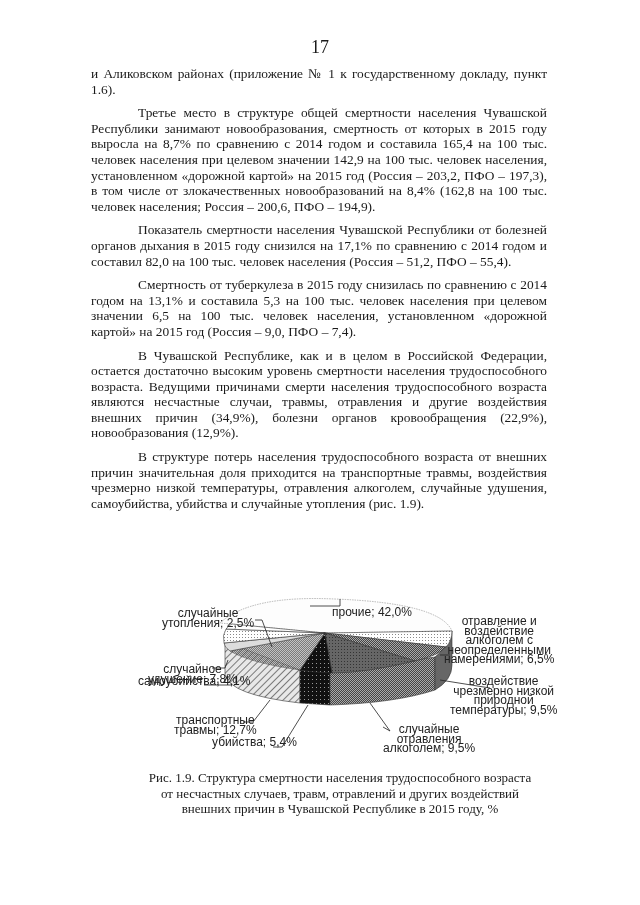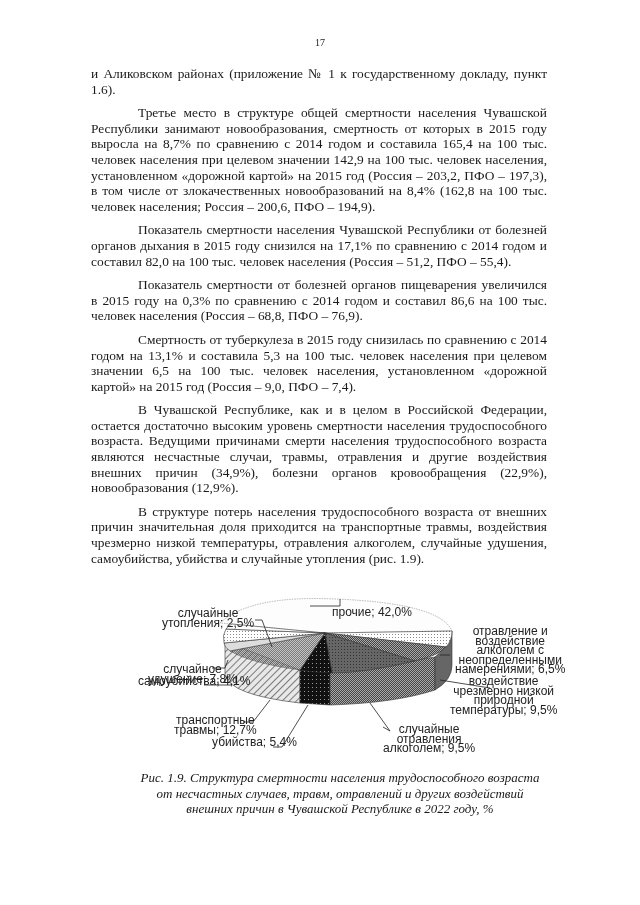--- a/index.html
+++ b/index.html
@@ -1,42 +1,41 @@
 <!DOCTYPE html>
 <html><head>
 <meta charset="utf-8">
 <style>
   html, body { margin: 0; padding: 0; background: #ffffff; }
   body { width: 640px; height: 905px; position: relative; overflow: hidden;
          font-family: "Liberation Serif", "DejaVu Serif", serif; color: #1a1a1a; }
   .page-number { position: absolute; top: 37px; left: 0; width: 640px; text-align: center;
-                 font-size: 10px; }
+                 font-size: 18px; }
   .body-text { position: absolute; top: 58px; left: 83px; width: 472px;
                font-size: 13.4px; line-height: 15.6px; text-align: justify; }
   .body-text p { margin: 8px; }
   .body-text p.indent { text-indent: 47px; }
   .figure { position: absolute; top: 595px; left: 140px; width: 410px; height: 165px; }
   .figure svg { position: absolute; left: 0; top: 0; }
   .lbl { position: absolute; font-family: "Liberation Sans", "DejaVu Sans", sans-serif;
          font-size: 12px; line-height: 9.6px; color: #222; white-space: nowrap; }
   .lbl.c { text-align: center; }
   .caption { position: absolute; top: 770px; left: 140px; width: 400px; text-align: center;
              font-size: 13px; line-height: 15.5px; }
-  .caption div { white-space: nowrap; font-style: italic; }
+  .caption div { white-space: nowrap; }
 </style>
 </head>
 <body>
 
 <div class="page-number">17</div>
 
 <div class="body-text">
   <p>и Аликовском районах (приложение № 1 к государственному докладу, пункт 1.6).</p>
   <p class="indent">Третье место в структуре общей смертности населения Чувашской Республики занимают новообразования, смертность от которых в 2015 году выросла на 8,7% по сравнению с 2014 годом и составила 165,4 на 100 тыс. человек населения при целевом значении 142,9 на 100 тыс. человек населения, установленном «дорожной картой» на 2015 год (Россия – 203,2, ПФО – 197,3), в том числе от злокачественных новообразований на 8,4% (162,8 на 100 тыс. человек населения; Россия – 200,6, ПФО – 194,9).</p>
   <p class="indent">Показатель смертности населения Чувашской Республики от болезней органов дыхания в 2015 году снизился на 17,1% по сравнению с 2014 годом и составил 82,0 на 100 тыс. человек населения (Россия – 51,2, ПФО – 55,4).</p>
-  <p class="indent">Показатель смертности от болезней органов пищеварения увеличился в 2015 году на 0,3% по сравнению с 2014 годом и составил 86,6 на 100 тыс. человек населения (Россия – 68,8, ПФО – 76,9).</p>
   <p class="indent">Смертность от туберкулеза в 2015 году снизилась по сравнению с 2014 годом на 13,1% и составила 5,3 на 100 тыс. человек населения при целевом значении 6,5 на 100 тыс. человек населения, установленном «дорожной картой» на 2015 год (Россия – 9,0, ПФО – 7,4).</p>
   <p class="indent">В Чувашской Республике, как и в целом в Российской Федерации, остается достаточно высоким уровень смертности населения трудоспособного возраста. Ведущими причинами смерти населения трудоспособного возраста являются несчастные случаи, травмы, отравления и другие воздействия внешних причин (34,9%), болезни органов кровообращения (22,9%), новообразования (12,9%).</p>
   <p class="indent">В структуре потерь населения трудоспособного возраста от внешних причин значительная доля приходится на транспортные травмы, воздействия чрезмерно низкой температуры, отравления алкоголем, случайные удушения, самоубийства, убийства и случайные утопления (рис. 1.9).</p>
 </div>
 
 <div class="figure">
   <svg width="410" height="165" viewBox="0 0 410 165">
     <defs>
       <pattern id="dots" width="3" height="3" patternUnits="userSpaceOnUse">
         <rect width="3" height="3" fill="#fff"></rect>
@@ -97,21 +96,21 @@
     </g>
   </svg>
 
   <div class="lbl c" style="left:22px; top:14px;">
     <div>случайные</div>
     <div>утопления; 2,5%</div>
   </div>
   <div class="lbl" style="left:192px; top:13px;">
     <div>прочие; 42,0%</div>
   </div>
-  <div class="lbl c" style="left:315px; top:22px;margin-top:10px;">
+  <div class="lbl c" style="left:304px; top:22px;">
     <div>отравление и</div>
     <div>воздействие</div>
     <div>алкоголем с</div>
     <div>неопределенными</div>
     <div>намерениями; 6,5%</div>
   </div>
   <div class="lbl c" style="left:8px; top:70px;">
     <div>случайное</div>
     <div>удушение; 7,8%</div>
   </div>
@@ -134,14 +133,14 @@
   <div class="lbl c" style="left:243px; top:130px;">
     <div>случайные</div>
     <div>отравления</div>
     <div>алкоголем; 9,5%</div>
   </div>
 </div>
 
 <div class="caption">
   <div>Рис. 1.9. Структура смертности населения трудоспособного возраста</div>
   <div>от несчастных случаев, травм, отравлений и других воздействий</div>
-  <div>внешних причин в Чувашской Республике в 2022 году, %</div>
+  <div>внешних причин в Чувашской Республике в 2015 году, %</div>
 </div>
 
 </body></html>

